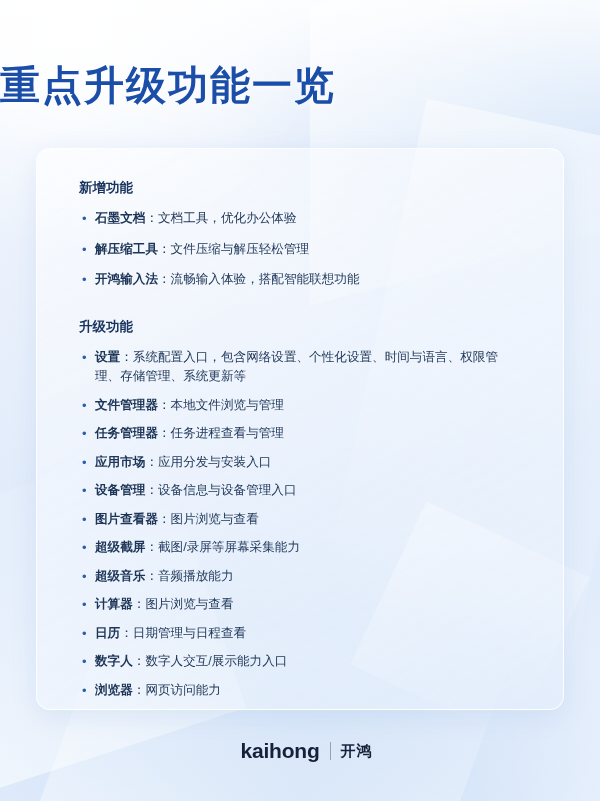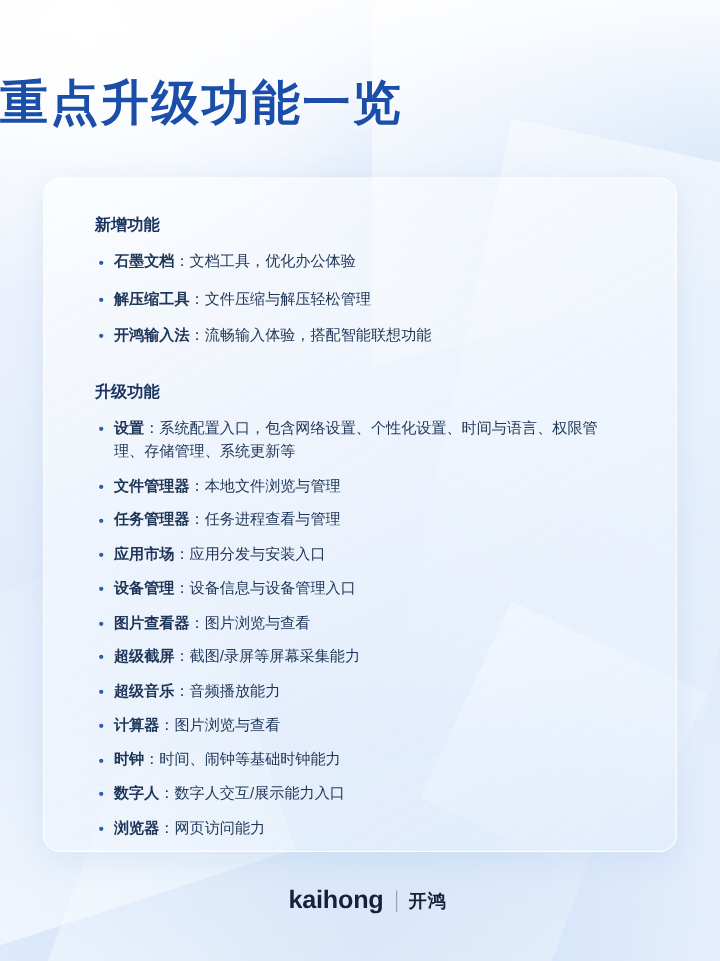--- a/index.html
+++ b/index.html
@@ -205,21 +205,21 @@
       <li>
         <span class="lbl">超级截屏</span><span class="sep">：</span><span class="desc">截图/录屏等屏幕采集能力</span>
       </li>
       <li>
         <span class="lbl">超级音乐</span><span class="sep">：</span><span class="desc">音频播放能力</span>
       </li>
       <li>
         <span class="lbl">计算器</span><span class="sep">：</span><span class="desc">图片浏览与查看</span>
       </li>
       <li>
-        <span class="lbl">时钟</span><span class="sep">：</span><span class="desc">时间、闹钟等基础时钟能力</span>
+        <span class="lbl">日历</span><span class="sep">：</span><span class="desc">日期管理与日程查看</span>
       </li>
       <li>
         <span class="lbl">数字人</span><span class="sep">：</span><span class="desc">数字人交互/展示能力入口</span>
       </li>
       <li>
         <span class="lbl">浏览器</span><span class="sep">：</span><span class="desc">网页访问能力</span>
       </li>
     </ul>
   </div>
 

